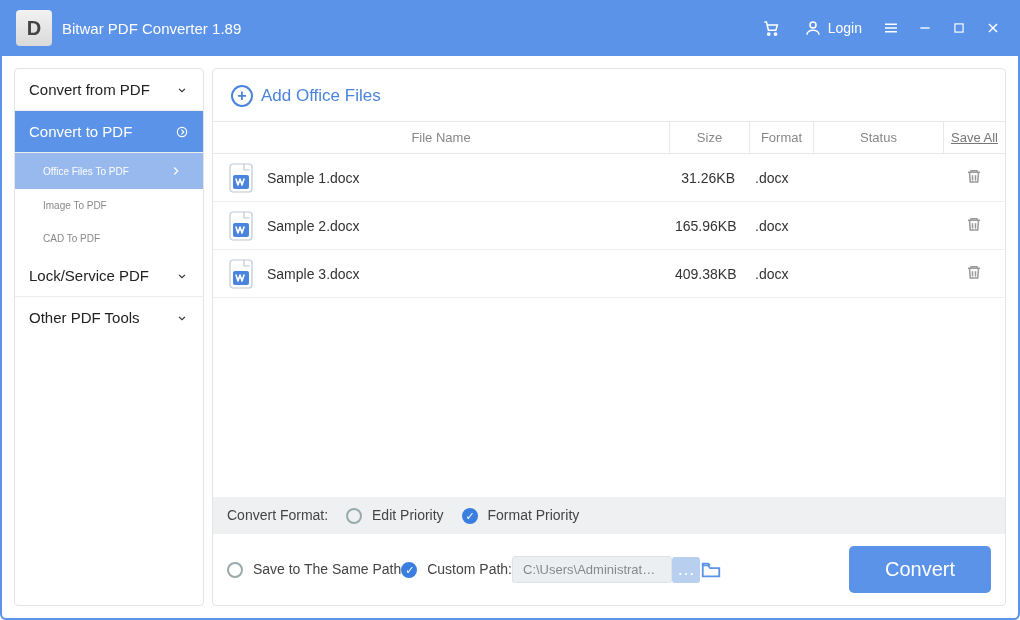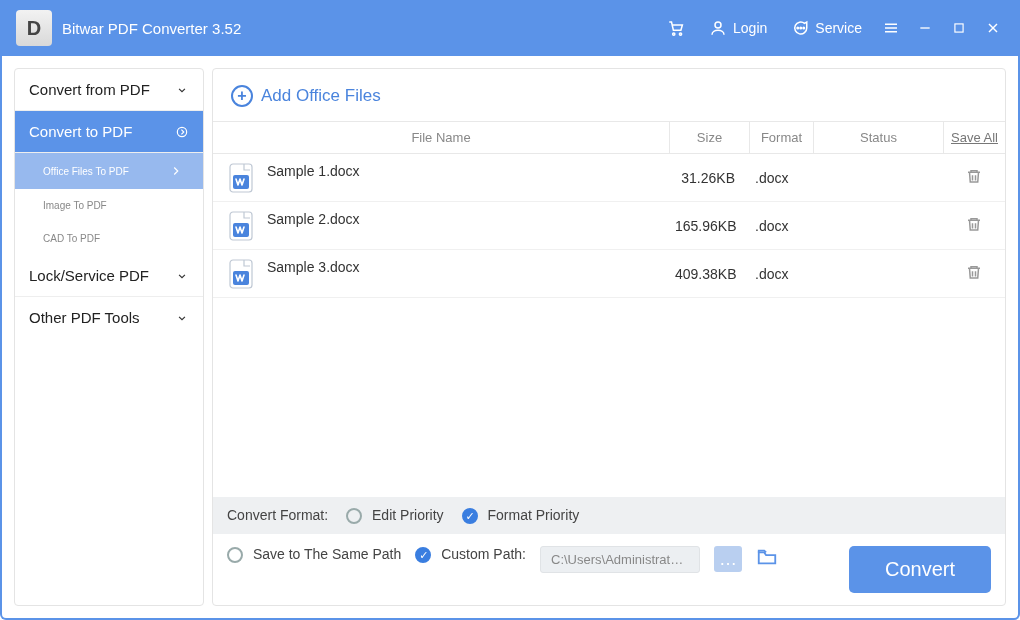--- a/index.html
+++ b/index.html
@@ -31,76 +31,65 @@
 .col-name { flex:1; }
 .col-size { width:80px; }
 .col-fmt  { width:64px; }
 .col-stat { width:130px; }
 .col-act  { width:62px; text-align:center; text-decoration:underline; cursor:pointer; color:#777;}
 
 .rows { flex:1; overflow:auto; }
 .row { display:flex; align-items:center; border-bottom:1px solid #f0f0f0; height:48px; }
 .row .cell { padding:0 6px; font-size:14px; color:#333; }
 .file-icon { width:24px; height:30px; margin:0 14px 0 10px; }
-.cell.name { flex:1; display:flex; align-items:flex-start; }
+.cell.name { flex:1; display:flex; align-items:center; }
 .cell.size { width:80px; text-align:right; padding-right:14px; }
 .cell.fmt  { width:64px; }
 .cell.stat { width:130px; text-align:center; }
 .cell.act  { width:62px; text-align:center; cursor:pointer; }
 .trash { width:18px; height:18px; display:inline-flex; }
 
 .opt-band { background:#eef0f2; padding:10px 14px; display:flex; align-items:center; gap:18px; font-size:14px; color:#444; }
 .radio { width:16px; height:16px; border:2px solid #9aa; border-radius:50%; display:inline-block; vertical-align:middle; margin-right:6px; position:relative; }
 .radio.checked { border-color:#3a7ee0; }
 .radio.checked::after { content:""; position:absolute; inset:0; background:#3a7ee0; border-radius:50%; }
 .radio.checked.tick { background:#3a7ee0; }
 .radio.checked.tick::after { content:"✓"; color:#fff; font-size:11px; line-height:12px; left:2px; top:0; background:none; }
 
-.footer { padding:12px 14px; display:flex; align-items:flex-start; gap:14px; font-size:14px; color:#444; }
+.footer { padding:12px 14px; display:flex; align-items:center; font-size:14px; color:#444; }
 .path-box { background:#eceff2; border:1px solid #e0e3e6; border-radius:3px; padding:5px 10px; color:#888; width:160px; font-size:13px; white-space:nowrap; overflow:hidden; text-overflow:ellipsis; }
 .browse { width:28px; height:26px; background:#b9cff0; border-radius:3px; color:#fff; font-size:18px; display:flex; align-items:center; justify-content:center; cursor:pointer; }
 .folder-icon { width:22px; height:22px; cursor:pointer; }
 .spacer { flex:1; }
 .convert-btn { background:#5b93e8; color:#fff; padding:12px 36px; border-radius:5px; font-size:20px; cursor:pointer; border:none; }
 </style>
 </head>
 <body>
 
 <div class="titlebar">
   <div class="app-logo">D</div>
-  <div class="app-title">Bitwar PDF Converter 3.52</div>
+  <div class="app-title">Bitwar PDF Converter 1.89</div>
 
   <div class="tb-btn">
     <span class="tb-icon">
       <svg viewBox="0 0 24 24" fill="none" stroke="#fff" stroke-width="2">
           <circle cx="9" cy="20" r="1.5"></circle>
           <circle cx="18" cy="20" r="1.5"></circle>
           <path d="M3 4h3l2.5 11h10l2-7H7"></path>
         </svg>
     </span>
   </div>
   <div class="tb-btn">
     <span class="tb-icon">
       <svg viewBox="0 0 24 24" fill="none" stroke="#fff" stroke-width="2">
           <circle cx="12" cy="8" r="4"></circle>
           <path d="M4 21c0-4 4-6 8-6s8 2 8 6"></path>
         </svg>
     </span>
     <span>Login</span>
-  </div>
-  <div class="tb-btn">
-    <span class="tb-icon">
-      <svg viewBox="0 0 24 24" fill="none" stroke="#fff" stroke-width="2">
-          <path d="M21 12a8 8 0 1 1-3-6.2L21 4v8z"></path>
-          <circle cx="9" cy="12" r="1" fill="#fff"></circle>
-          <circle cx="13" cy="12" r="1" fill="#fff"></circle>
-          <circle cx="17" cy="12" r="1" fill="#fff"></circle>
-        </svg>
-    </span>
-    <span>Service</span>
   </div>
   <div class="win-btn">
     <svg width="18" height="18" viewBox="0 0 24 24" stroke="#fff" stroke-width="2">
         <line x1="4" y1="7" x2="20" y2="7"></line>
         <line x1="4" y1="12" x2="20" y2="12"></line>
         <line x1="4" y1="17" x2="20" y2="17"></line>
       </svg>
   </div>
   <div class="win-btn">
     <svg width="16" height="16" viewBox="0 0 24 24" stroke="#fff" stroke-width="2">

